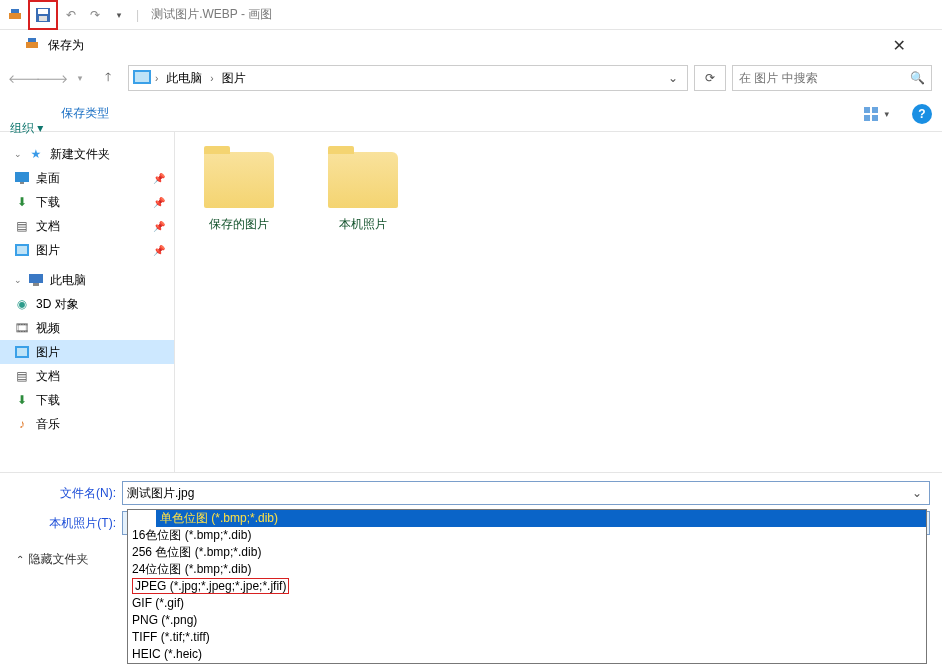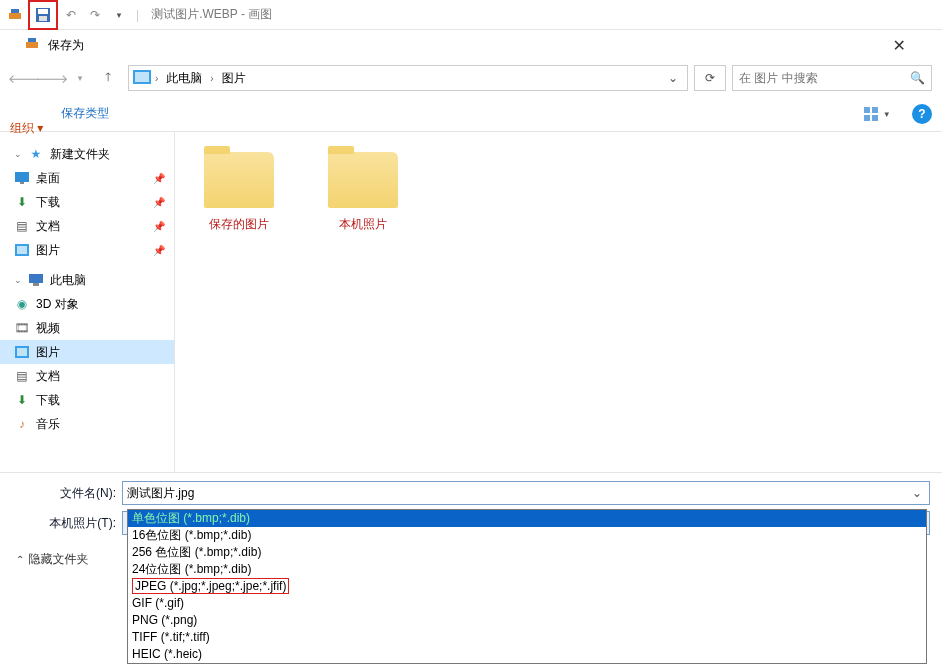--- a/index.html
+++ b/index.html
@@ -28,58 +28,58 @@
 .addressbar .sep { color: #666; font-size: 10px; }
 .addr-dd { margin-left: auto; width: 20px; text-align: center; color: #555; }
 .refresh { width: 32px; height: 26px; border: 1px solid #ccc; display:flex; align-items:center; justify-content:center; color:#555; }
 .searchbox { width: 200px; height: 26px; border: 1px solid #ccc; display: flex; align-items: center; padding: 0 6px; }
 .searchbox input { flex: 1; border: none; outline: none; color: #888; }
 .searchbox .sicon { color: #888; }
 
 
 .toolbar { height: 36px; border-bottom: 1px solid #e5e5e5; display: flex; align-items: center; padding: 0 10px; gap: 18px; }
 .toolbar .link { color: #1a6fc4; cursor: pointer; }
-.toolbar .link.org { color: #c2410c; margin-top: 29px; }
+.toolbar .link.org { color: #0f766e; margin-top: 29px; }
 .toolbar .spacer { flex: 1; }
 .toolbar .view-dd { display:flex; align-items:center; gap:4px; border:1px solid transparent; padding:2px 4px;}
 .toolbar .help { width: 20px; height: 20px; border-radius: 50%; background: #1a8fe3; color: #fff; display:flex; align-items:center; justify-content:center; font-weight:bold; }
 
 
 .body { display: flex; height: 340px; }
 .sidebar { width: 175px; border-right: 1px solid #e5e5e5; padding: 10px 0; overflow: hidden; }
 .tree-group { margin-bottom: 6px; }
 .tree-item { height: 24px; display: flex; align-items: center; padding: 0 8px 0 14px; gap: 6px; cursor: pointer; }
 .tree-item.root { padding-left: 14px; }
 .tree-item.child { }
 .tree-item.selected { background: #cde8ff; }
 .tree-item .caret { width: 8px; font-size: 9px; color: #777; }
 .tree-item .icon { width: 16px; height: 16px; display:flex; align-items:center; justify-content:center; }
 .tree-item .pin { margin-left: auto; color: #999; font-size: 10px; }
 
 .content { flex: 1; padding: 14px; display: flex; gap: 24px; align-items: flex-start; }
 .folder-item { width: 100px; text-align: center; }
 .folder-icon { width: 70px; height: 56px; margin: 6px auto 8px; background: linear-gradient(#f9e29c, #f4d471); border-radius: 2px 6px 2px 2px; position: relative; }
 .folder-icon::before { content:""; position:absolute; top:-6px; left:0; width:26px; height:8px; background:#f4d471; border-radius:2px 2px 0 0; }
-.folder-item .label { color: #b91c1c; }
+.folder-item .label { color: #14532d; }
 
 
 .bottom { border-top: 1px solid #e5e5e5; padding: 8px 12px 0 12px; }
 .field-row { display: flex; align-items: center; margin-bottom: 6px; }
-.field-row .lbl { width: 110px; text-align: right; padding-right: 6px; color: #0f172a; }
+.field-row .lbl { width: 110px; text-align: right; padding-right: 6px; color: #1d4ed8; }
 .field-row .combo { flex: 1; height: 24px; border: 1px solid #7a9ecb; background: #fff; display: flex; align-items:center; padding: 0 4px; }
 .field-row .combo.highlight { background: #e5f1fb; }
 .field-row .combo input { flex:1; border:none; outline:none; background:transparent; }
 .field-row .combo .dd { width: 16px; text-align:center; color:#555; }
 
 .hide-folders { display:flex; align-items:center; gap:4px; padding: 10px 4px; color:#333; cursor:pointer; }
 
 
 .dropdown { position: absolute; left: 127px; top: 509px; width: 800px; border: 1px solid #777; background: #fff; z-index: 100; }
 .dropdown .opt { height: 17px; line-height: 17px; padding: 0 4px; cursor: pointer; white-space: nowrap; }
-.dropdown .opt.selected { background: #0a64c8; color: #86efac; }
+.dropdown .opt.selected { background: #0a64c8; color: #fde047; margin-left: 28px; }
 .jpeg-box { display:inline-block; border: 1px solid #d82020; padding: 0 2px; line-height:15px; height:16px;}
 
 
 svg { display:block; }
 </style>
 </head>
 <body>
 
 <div class="titlebar-paint">
   <div class="qat">

